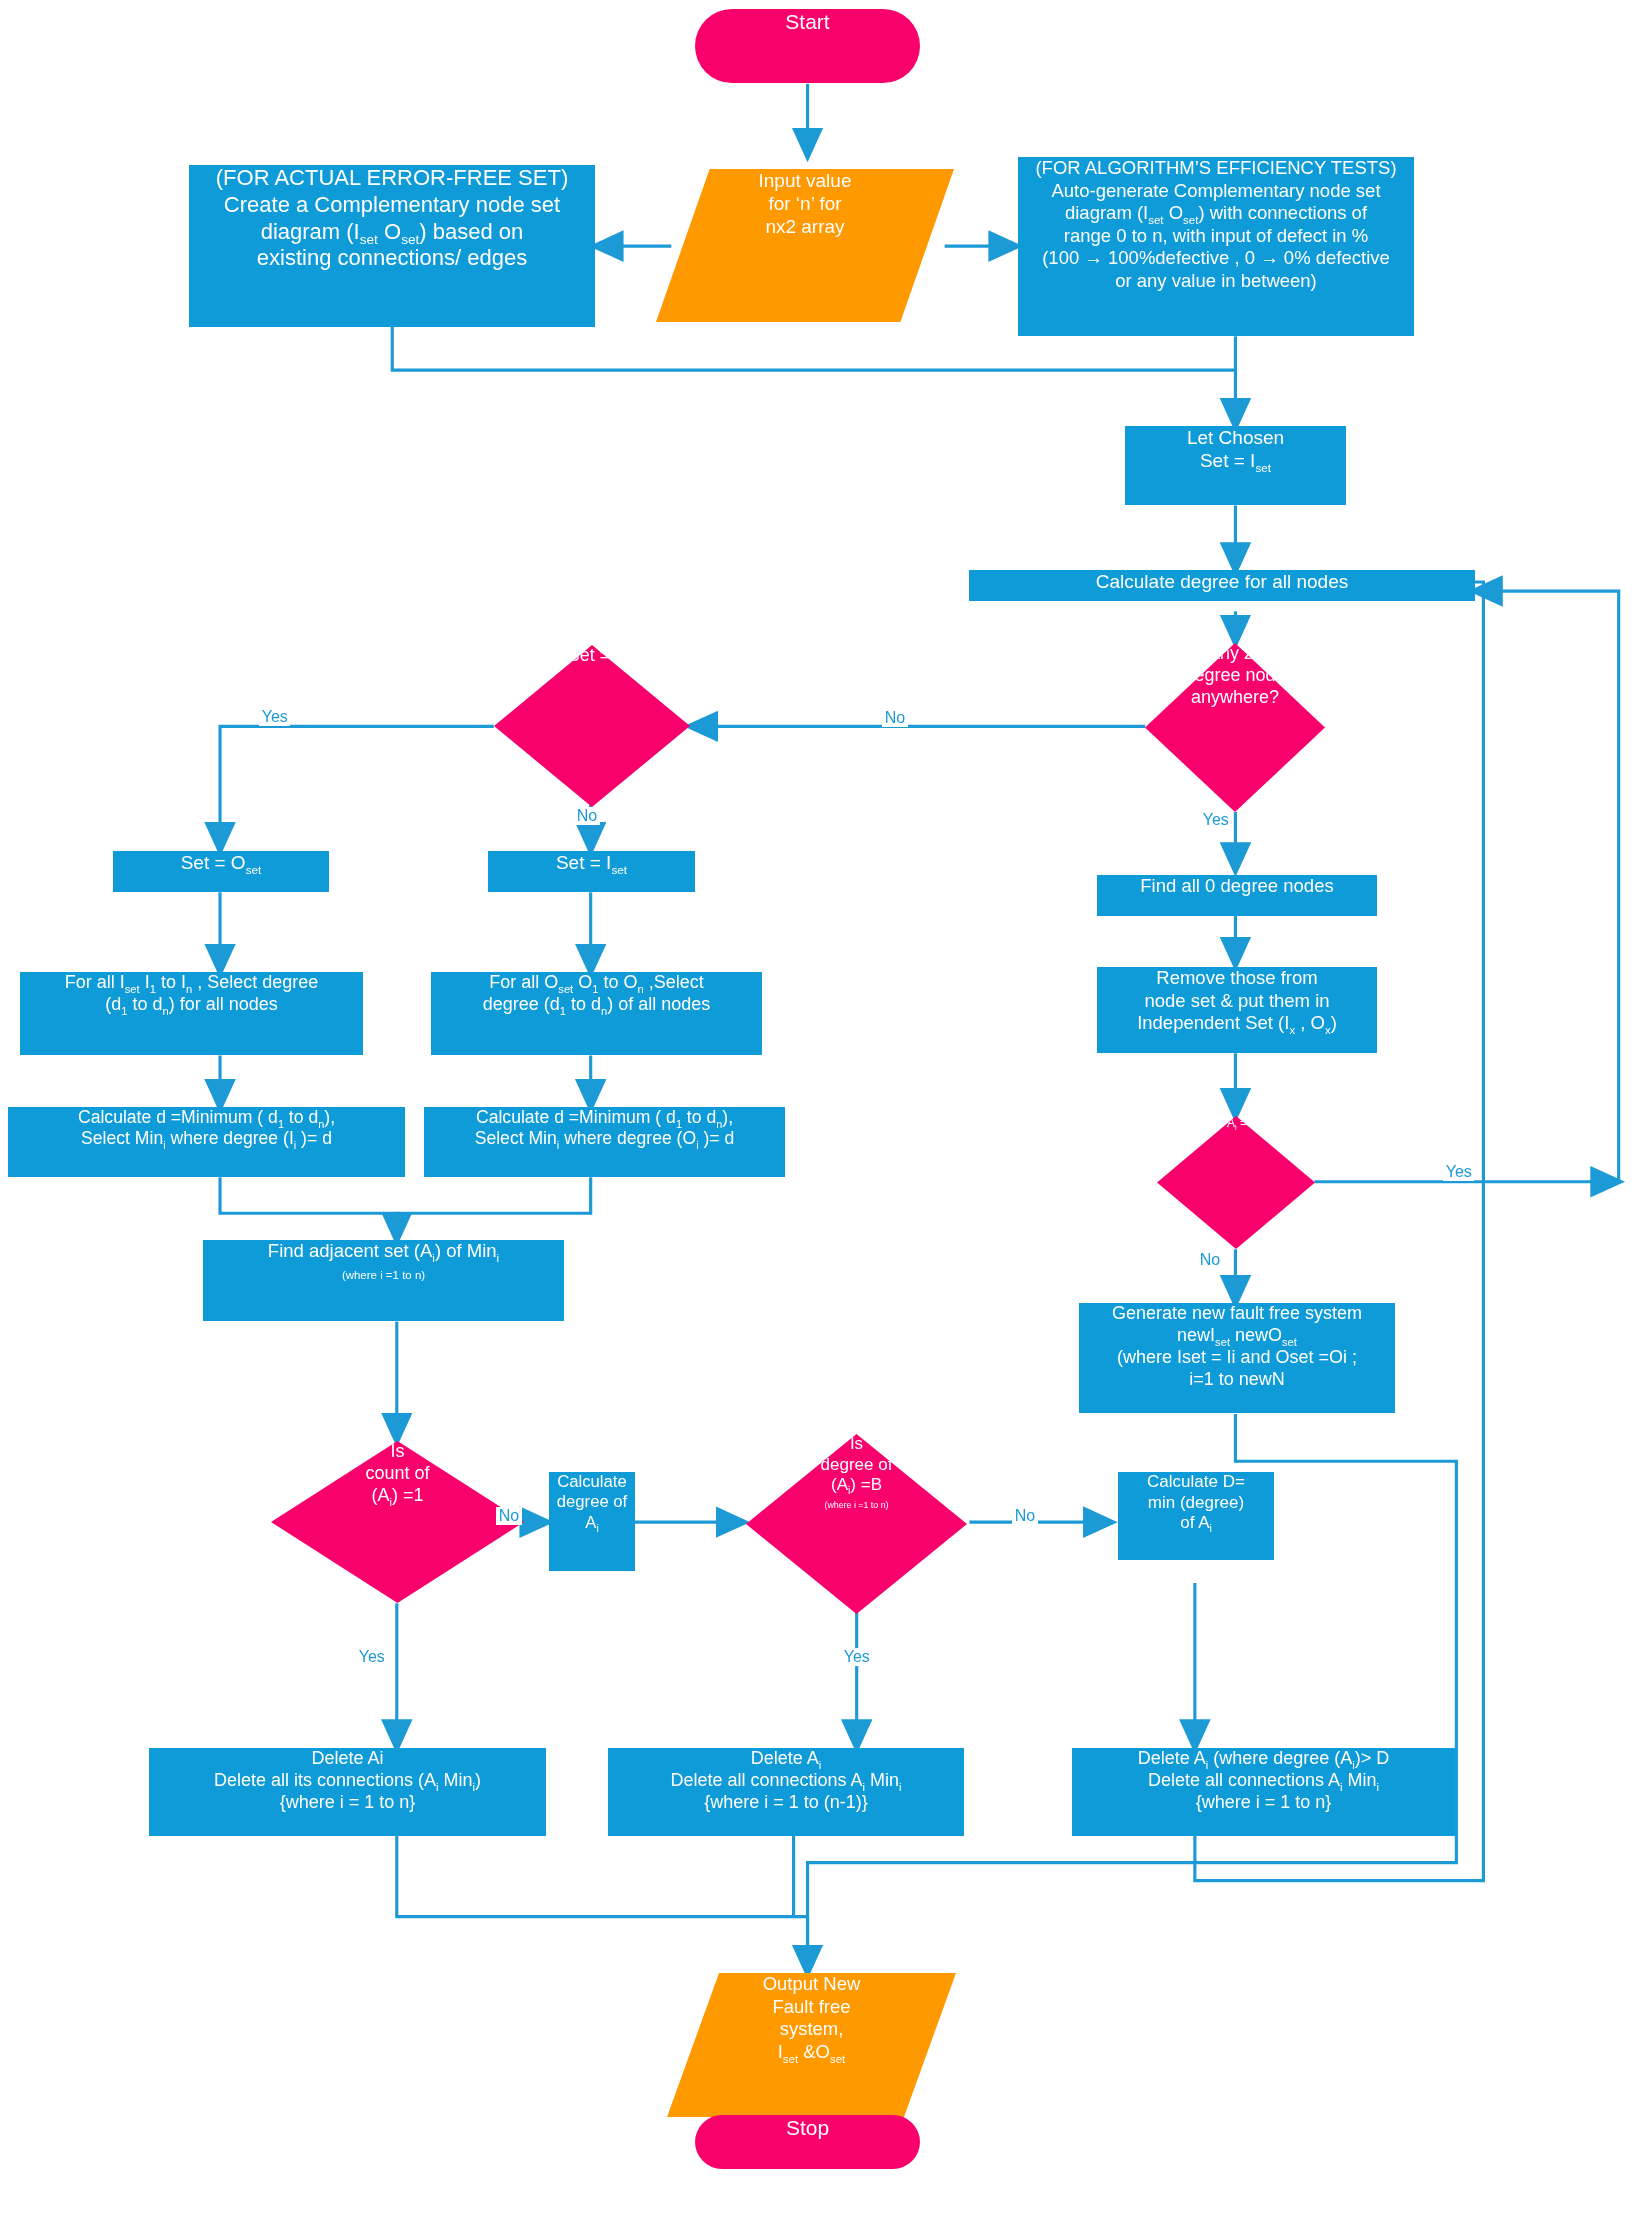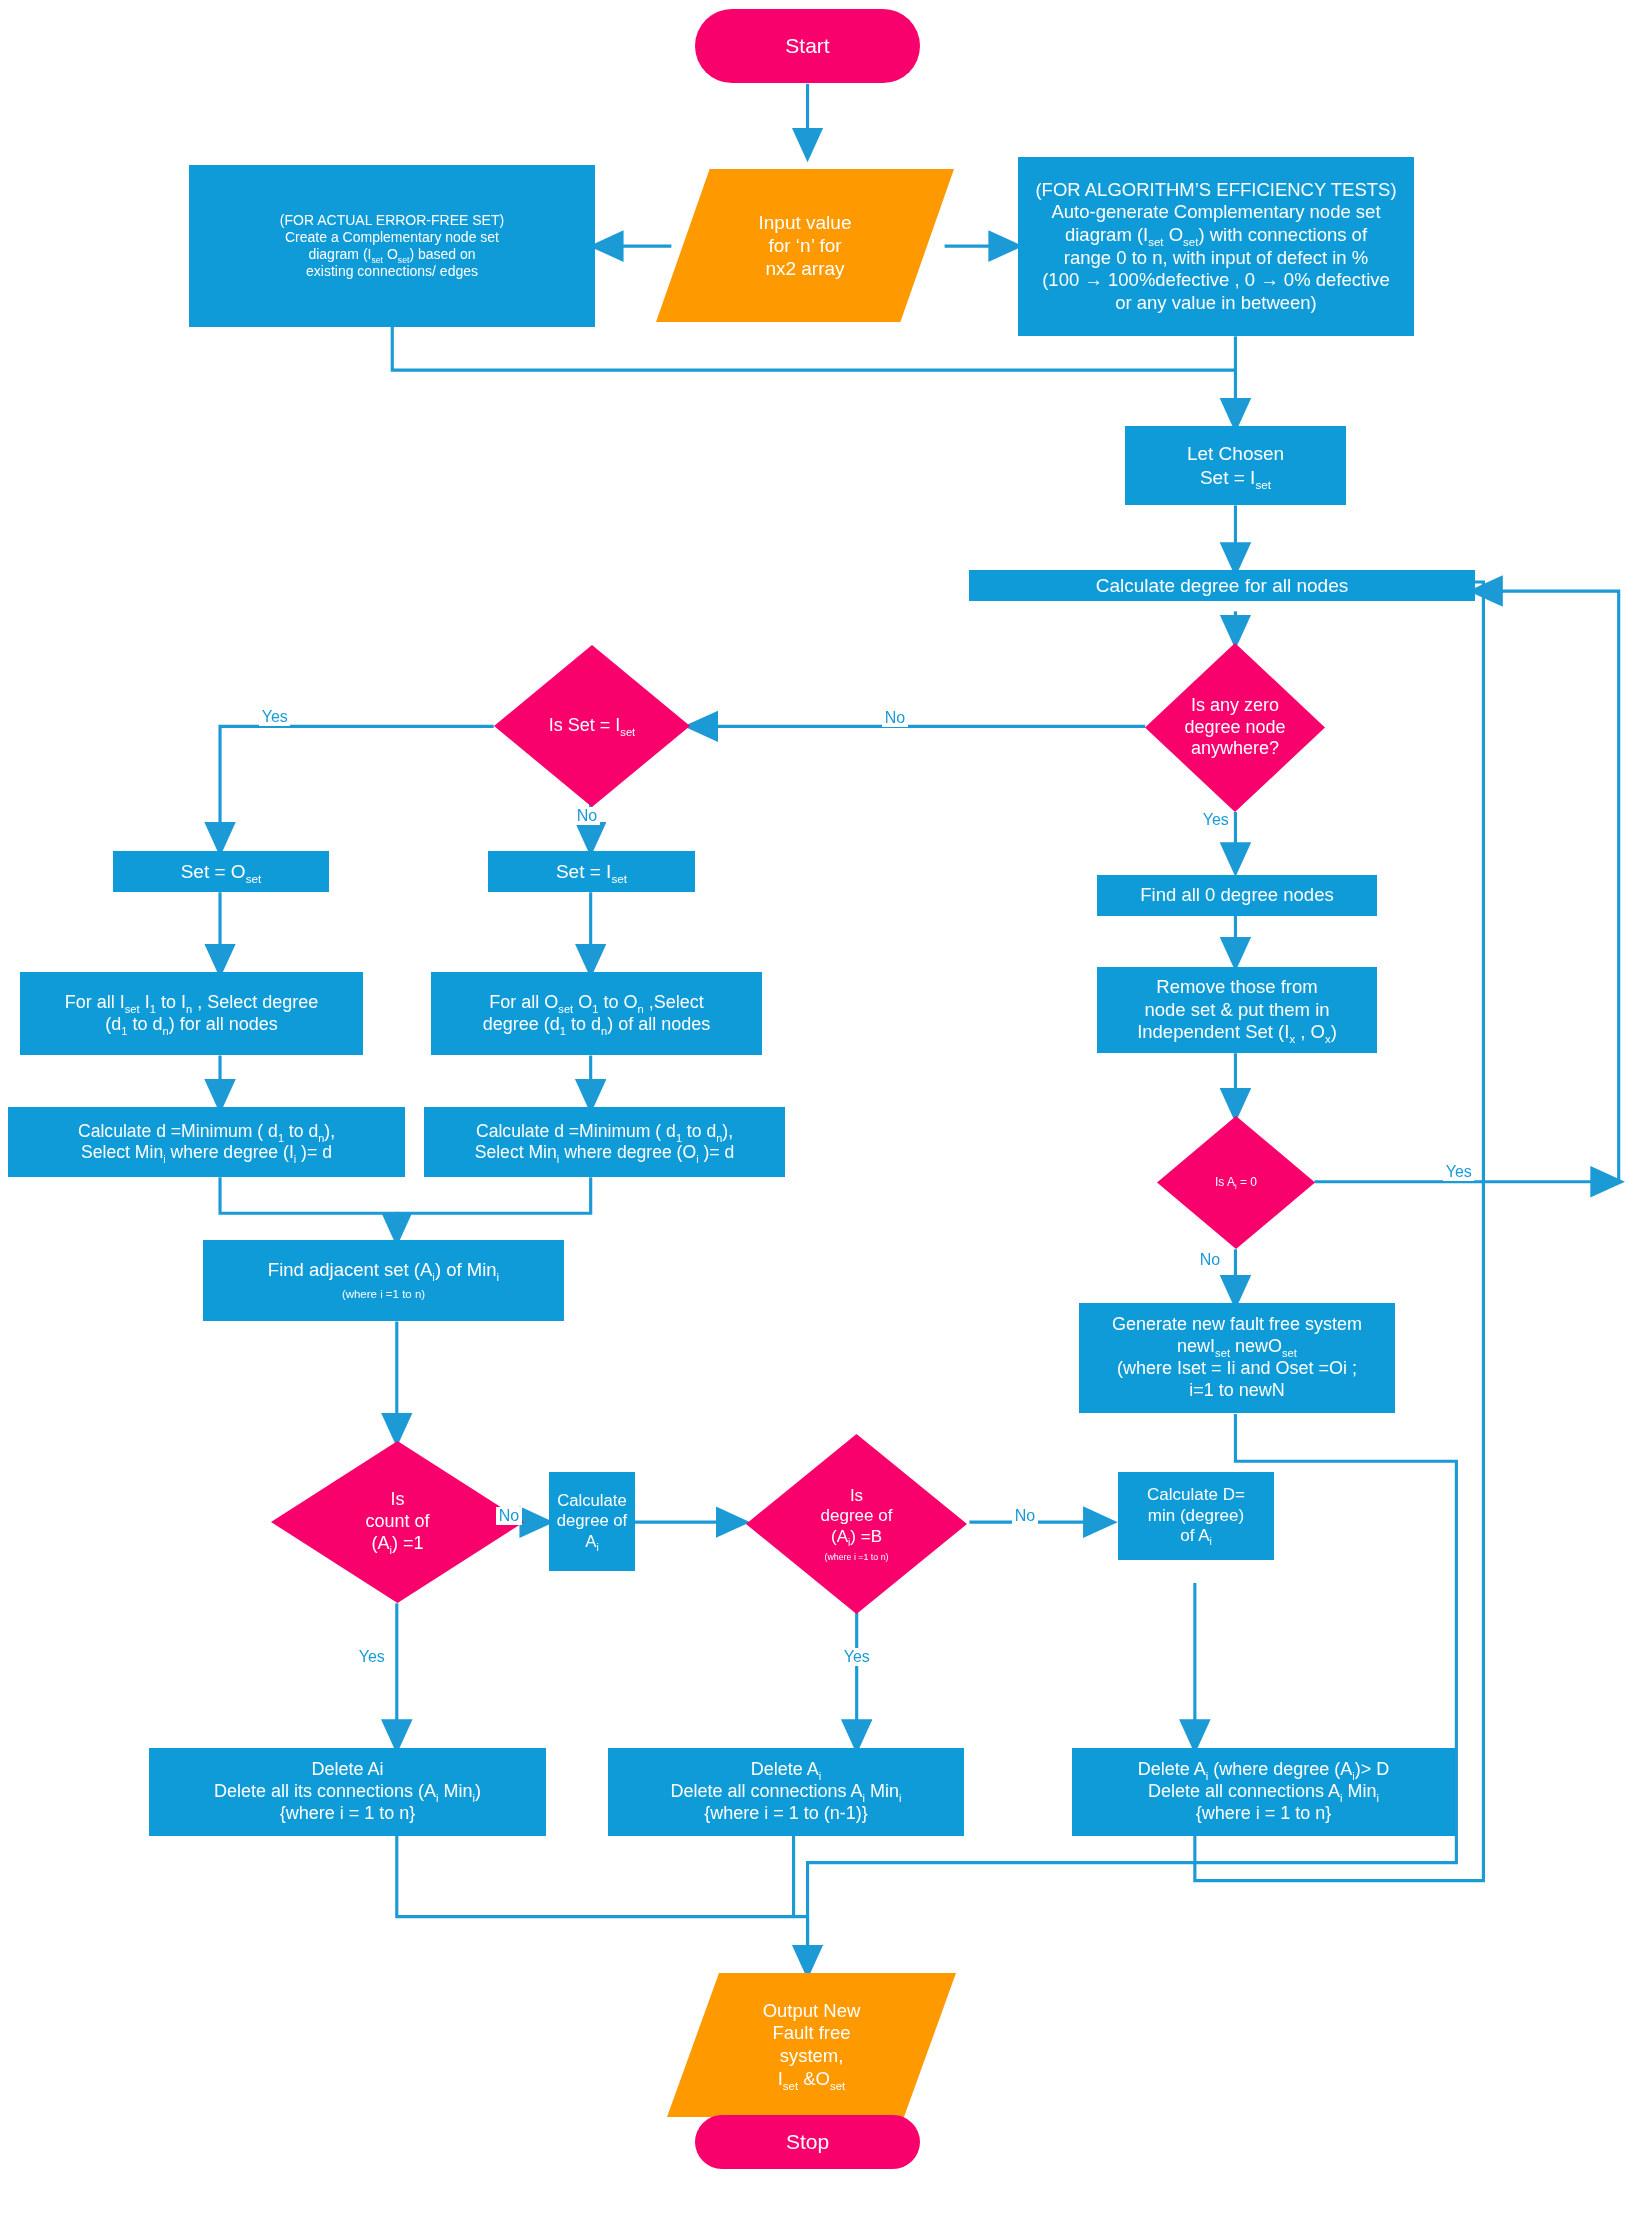--- a/index.html
+++ b/index.html
@@ -1,20 +1,20 @@
 <!DOCTYPE html>
 <html style="font-size:7.2px"><head>
 <meta charset="utf-8">
 <style>
   html,body{margin:0;padding:0;background:#ffffff;}
   body{font-family:"Liberation Sans",sans-serif;}
   #canvas{position:relative;width:1648px;height:2239px;background:#ffffff;overflow:hidden;}
   svg.edges{position:absolute;left:0;top:0;width:1648px;height:2239px;pointer-events:none;}
 
-  .node{position:absolute;display:flex;align-items:center;justify-content:center;
+  .node{position:absolute;display:flex;align-items:flex-start;justify-content:center;
         text-align:center;color:#ffffff;box-sizing:border-box;}
   .node .txt{width:100%;line-height:1.22;padding:0 4.5px;}
   .proc{background:#0f9bd7;}
   .term{background:#f8016d;}
   .io{background:#ff9900;}
   .dec{background:#f8016d;}
 
   
   .dec{clip-path:polygon(50% 0%,100% 50%,50% 100%,0% 50%);}
   
@@ -117,21 +117,21 @@
   </div>
 
   <div class="node io" style="left:656px;top:169px;width:298px;height:153px;font-size:19px;">
     <span class="txt">
       <span>Input value</span><br>
       <span>for ‘n’ for</span><br>
       <span>nx2 array</span>
     </span>
   </div>
 
-  <div class="node proc" style="left:189px;top:165px;width:406px;height:162px;font-size:14px;">
+  <div class="node proc" style="left:189px;top:165px;width:406px;height:162px;font-size:22px;">
     <span class="txt">
       <span>(FOR ACTUAL ERROR-FREE SET)</span><br>
       <span>Create a Complementary node set</span><br>
       <span>diagram  (I</span><span class="sub">set</span><span> O</span><span class="sub">set</span><span>) based on</span><br>
       <span>existing connections/ edges</span>
     </span>
   </div>
 
   <div class="node proc" style="left:1018px;top:157px;width:396px;height:179px;font-size:18.5px;">
     <span class="txt">

